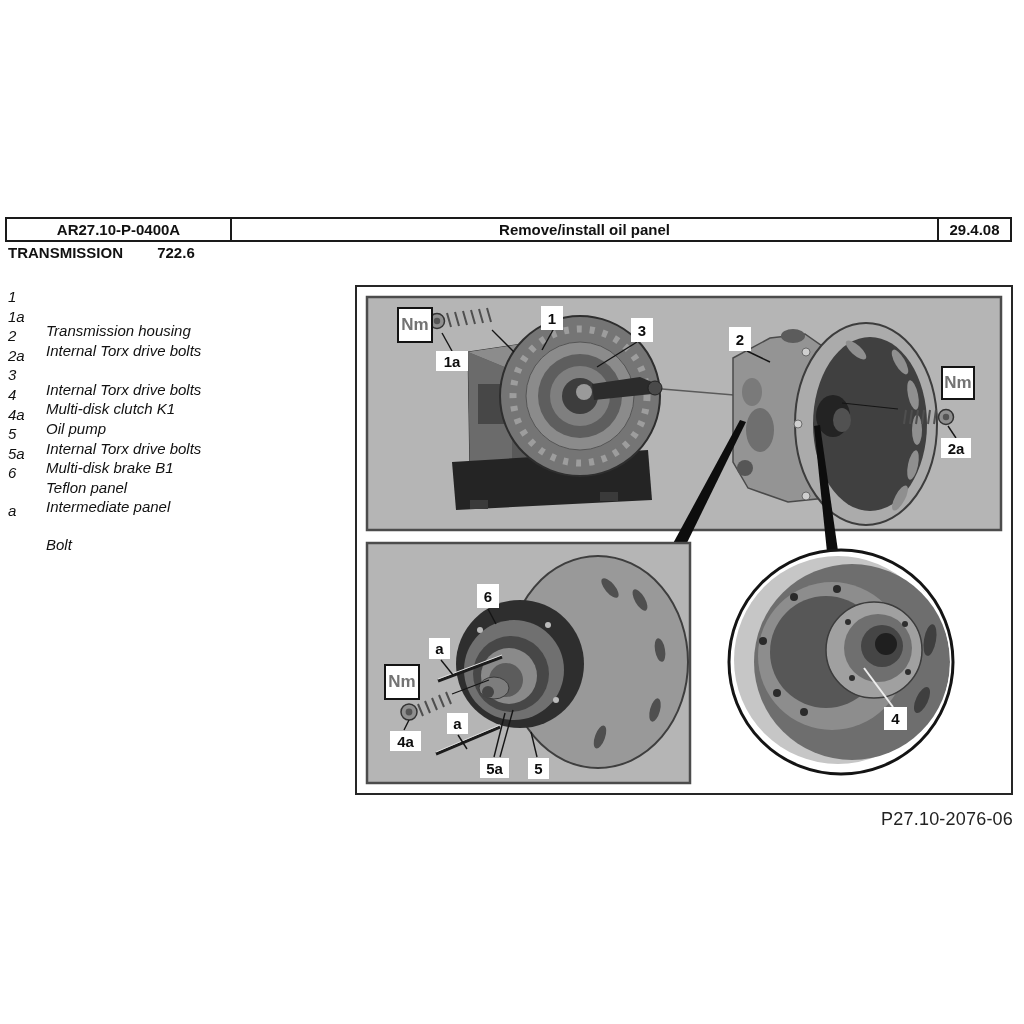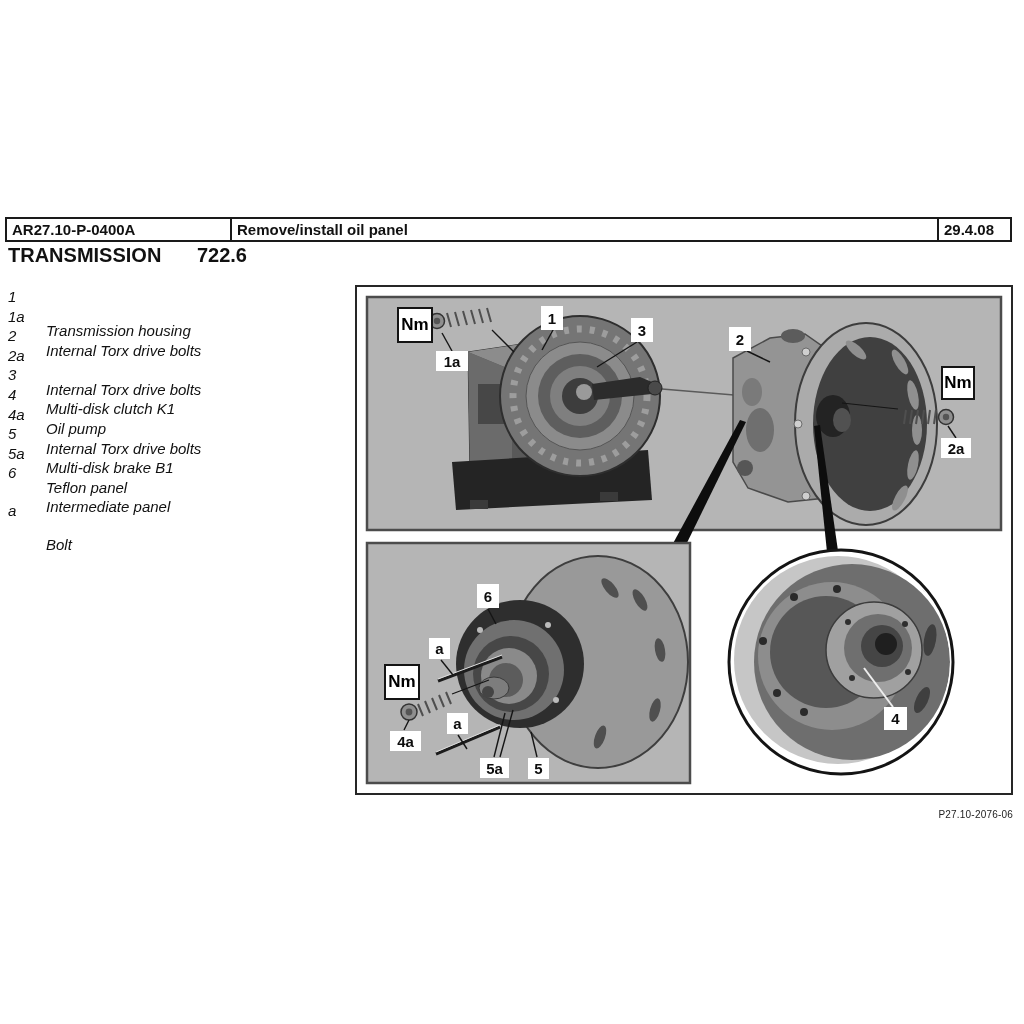--- a/index.html
+++ b/index.html
@@ -1,52 +1,52 @@
 <!DOCTYPE html>
 <html><head>
 <meta charset="utf-8">
 <style>
   html,body{margin:0;padding:0;background:#ffffff;}
   .page{position:relative;width:1024px;height:1024px;background:#ffffff;overflow:hidden;
         font-family:"Liberation Sans", sans-serif;color:#111;}
 
   
   .header-table{position:absolute;left:5px;top:217px;width:1007px;height:25px;
-    border:2px solid #1a1a1a;box-sizing:border-box;display:flex;background:#fff;}
+    border:2px solid #1a1a1a;box-sizing:border-box;display:flex;background:#fff;text-align:center;}
   .header-cell{font-weight:bold;font-size:15px;line-height:21px;padding:0 5px;
     white-space:nowrap;overflow:hidden;box-sizing:border-box;}
   .hc-doc{width:223px;}
   .hc-title{flex:1;border-left:2px solid #1a1a1a;}
   .hc-date{width:73px;border-left:2px solid #1a1a1a;}
 
-  .subheader{position:absolute;left:8px;top:244px;font-weight:bold;font-size:20px;}
+  .subheader{position:absolute;left:8px;top:244px;font-weight:bold;font-size:15px;}
   .subheader .model{margin-left:30px;}
 
   
   .legend{position:absolute;left:8px;top:287px;width:340px;}
   .lrow{display:flex;height:19.6px;font-style:italic;font-size:15px;line-height:19.6px;}
   .lrow.gap{margin-top:18px;}
   .lnum{width:38px;flex:0 0 38px;}
   .ltxt{flex:1;white-space:nowrap;margin-top:34px;}
 
   
   .figure-border{position:absolute;left:355px;top:285px;width:658px;height:510px;
     border:2px solid #262626;box-sizing:border-box;pointer-events:none;z-index:5;}
   .figure-svg{position:absolute;left:355px;top:285px;z-index:1;}
 
   
   .callout{position:absolute;background:#ffffff;color:#0d0d0d;font-weight:bold;
     font-size:15px;display:flex;align-items:center;justify-content:center;
     box-sizing:border-box;z-index:10;}
-  .nm-box{position:absolute;background:#ffffff;color:#000000;font-weight:bold;
+  .nm-box{position:absolute;background:#ffffff;color:#737373;font-weight:bold;
     font-size:17px;display:flex;align-items:center;justify-content:center;
     border:2.5px solid #141414;box-sizing:border-box;z-index:10;}
 
   .figure-number{position:absolute;left:820px;top:809px;width:193px;text-align:right;
-    font-size:10px;color:#222;letter-spacing:0.2px;z-index:6;}
+    font-size:18px;color:#222;letter-spacing:0.2px;z-index:6;}
 </style>
 </head>
 <body>
 
 <div class="page">
 
   <div class="header-table">
     <div class="header-cell hc-doc">AR27.10-P-0400A</div>
     <div class="header-cell hc-title">Remove/install oil panel</div>
     <div class="header-cell hc-date">29.4.08</div>

